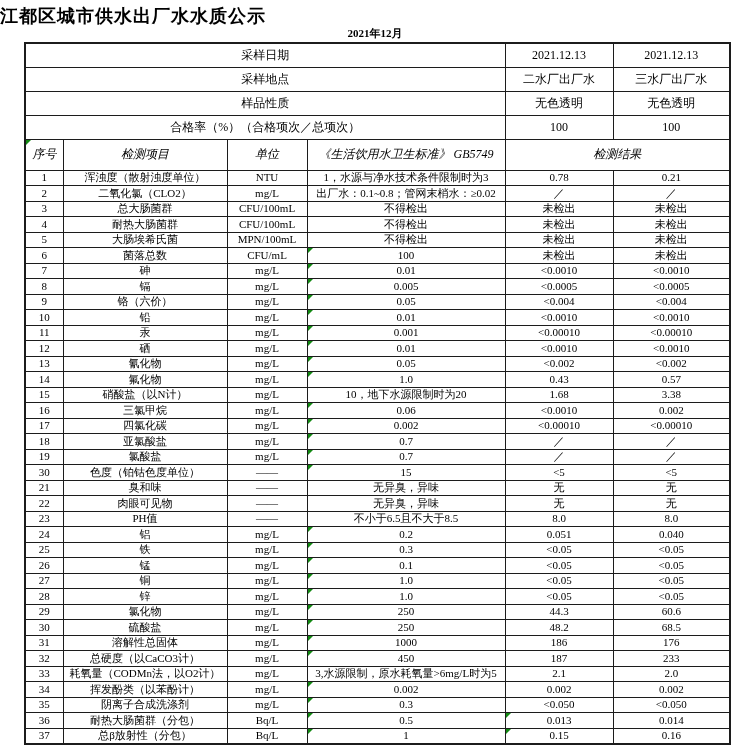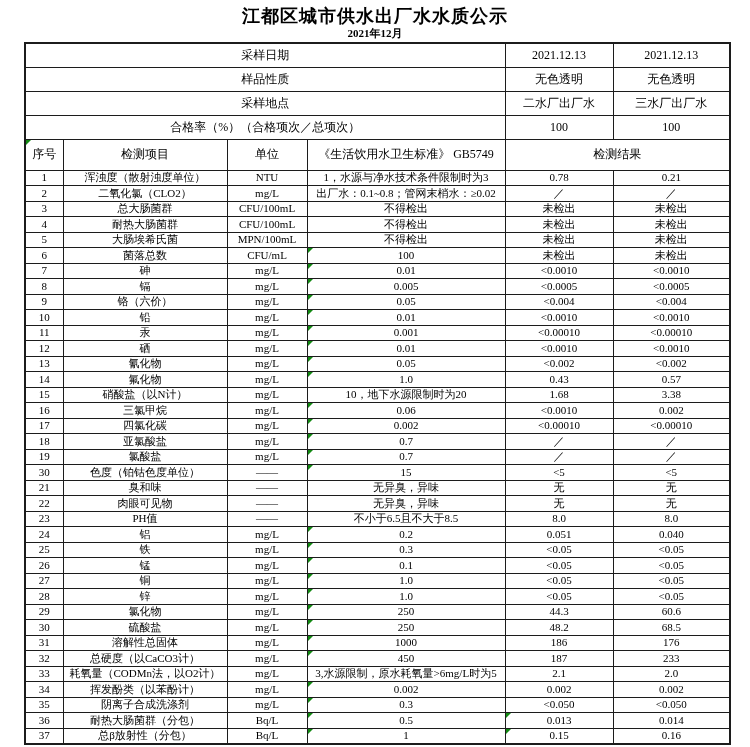--- a/index.html
+++ b/index.html
@@ -3,42 +3,42 @@
 <meta charset="utf-8">
 <style>
   html,body{margin:0;padding:0;}
   body{
     width:750px;height:747px;background:#ffffff;overflow:hidden;
     font-family:"Liberation Serif","DejaVu Serif",serif;
     color:#000;
     -webkit-font-smoothing:none;
   }
   .page-title{
-    text-align:center;font-size:18px;font-weight:bold;
+    text-align:left;font-size:18px;font-weight:bold;
     margin-top:5px;line-height:22px;letter-spacing:1px;
   }
   .page-subtitle{
     text-align:center;font-size:11px;font-weight:bold;line-height:12px;margin-bottom:3px;
   }
   table.report{
     border-collapse:collapse;table-layout:fixed;
     margin-left:24px;width:705px;
   }
   table.report td, table.report th{
     border:1px solid #1c1c1c;
     padding:0 2px;
     overflow:hidden;white-space:nowrap;
     text-align:center;vertical-align:middle;
     font-weight:normal;
     position:relative;
   }
   table.report{border:2px solid #1c1c1c;}
   tr.info-row{height:24px;}
   tr.info-row td{font-size:12px;}
-  tr.cols-row{height:31px;}
+  tr.cols-row{height:31px;font-style:italic;}
   tr.cols-row th{font-size:12px;}
   tr.data-row{height:15.5px;}
   tr.data-row td{font-size:11px;line-height:13px;}
   td.item-cell{text-align:left;padding-left:3px;}
   .gmark{
     position:absolute;top:0;left:0;width:0;height:0;
     border-top:5px solid #128912;border-right:5px solid transparent;
     pointer-events:none;
   }
 </style>
@@ -57,28 +57,28 @@
       <col style="width:108px">
       <col style="width:117px">
   </colgroup>
   <tbody>
     <tr class="info-row">
       <td colspan="4">采样日期</td>
       <td>2021.12.13</td>
       <td>2021.12.13</td>
     </tr>
     <tr class="info-row">
+      <td colspan="4">采样地点</td>
+      <td>二水厂出厂水</td>
+      <td>三水厂出厂水</td>
+    </tr>
+    <tr class="info-row">
       <td colspan="4">样品性质</td>
       <td>无色透明</td>
       <td>无色透明</td>
-    </tr>
-    <tr class="info-row">
-      <td colspan="4">采样地点</td>
-      <td>二水厂出厂水</td>
-      <td>三水厂出厂水</td>
     </tr>
     <tr class="info-row">
       <td colspan="4">合格率（%）（合格项次／总项次）</td>
       <td>100</td>
       <td>100</td>
     </tr>
     <tr class="cols-row">
       <th id="th-index">序号<div class="gmark"></div></th>
       <th>检测项目</th>
       <th>单位</th>

